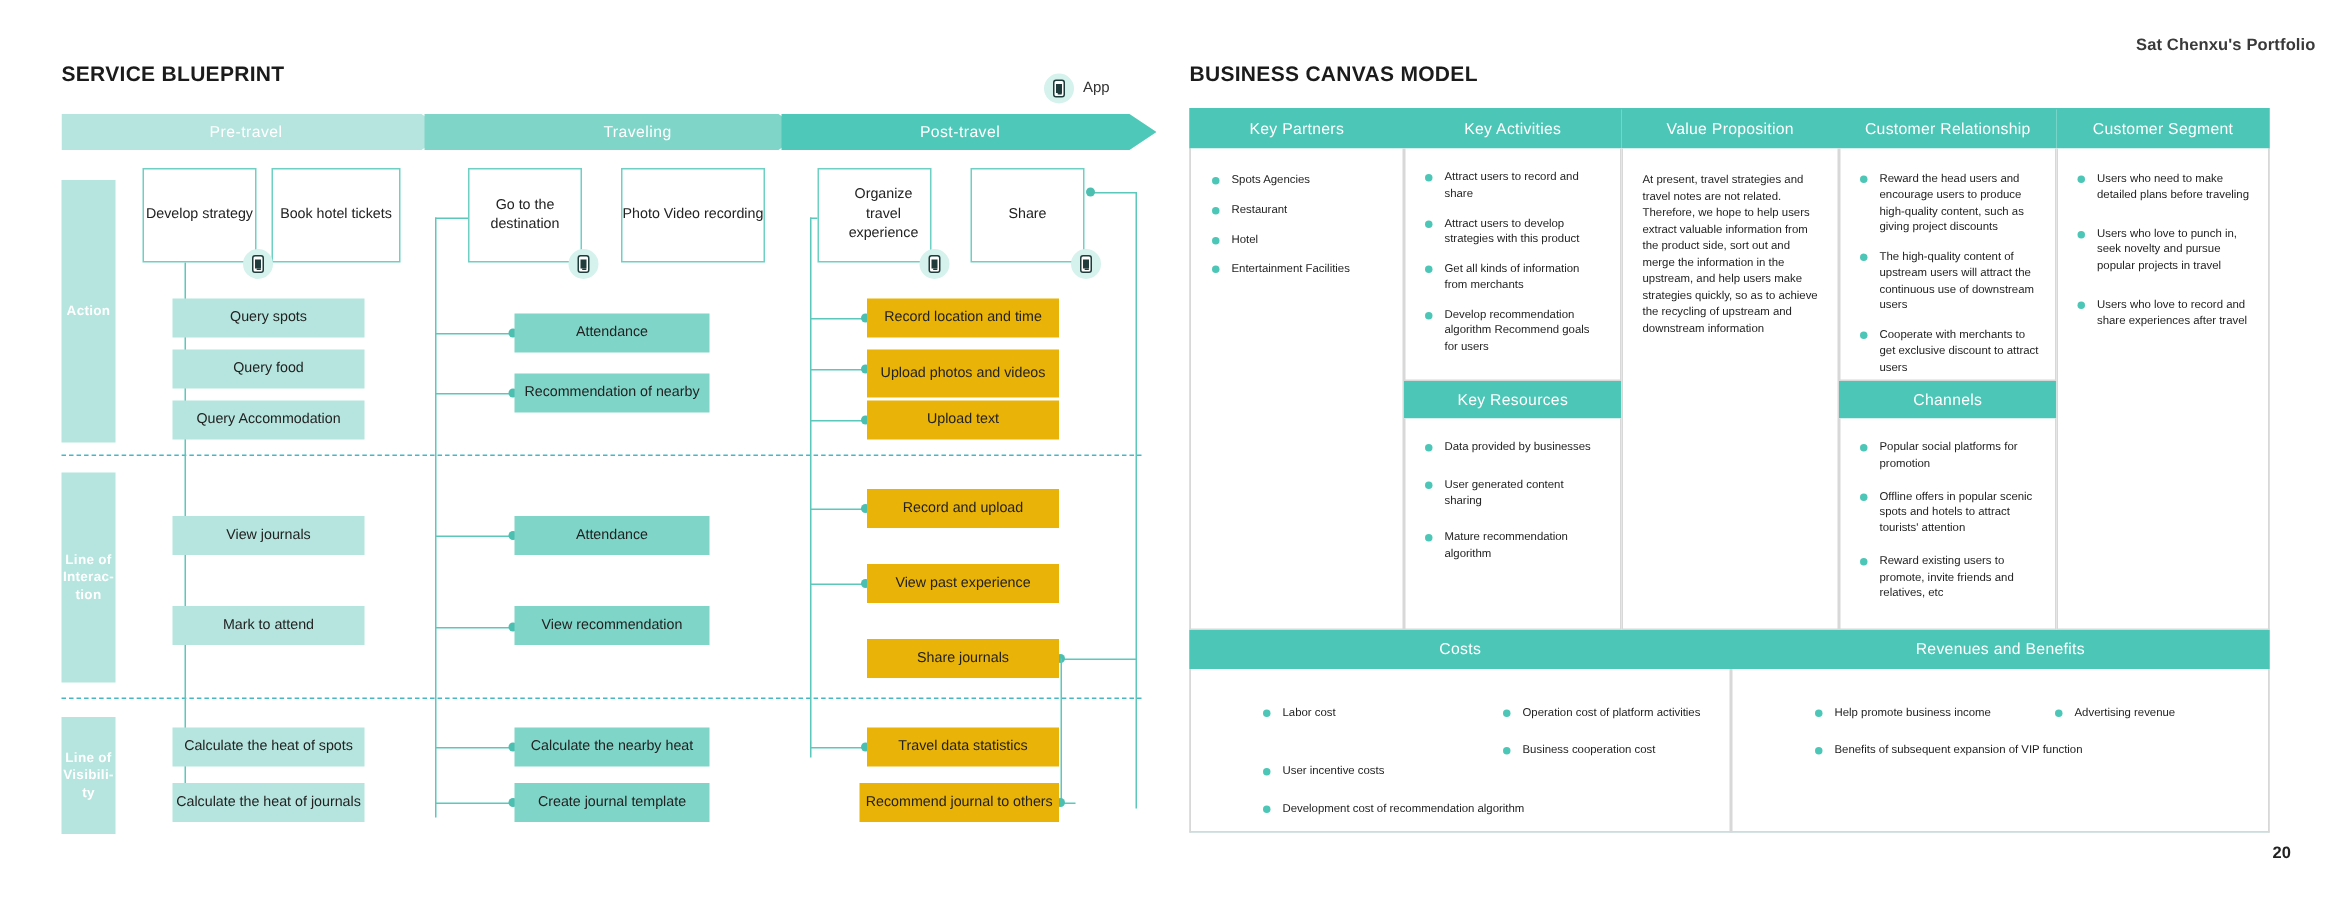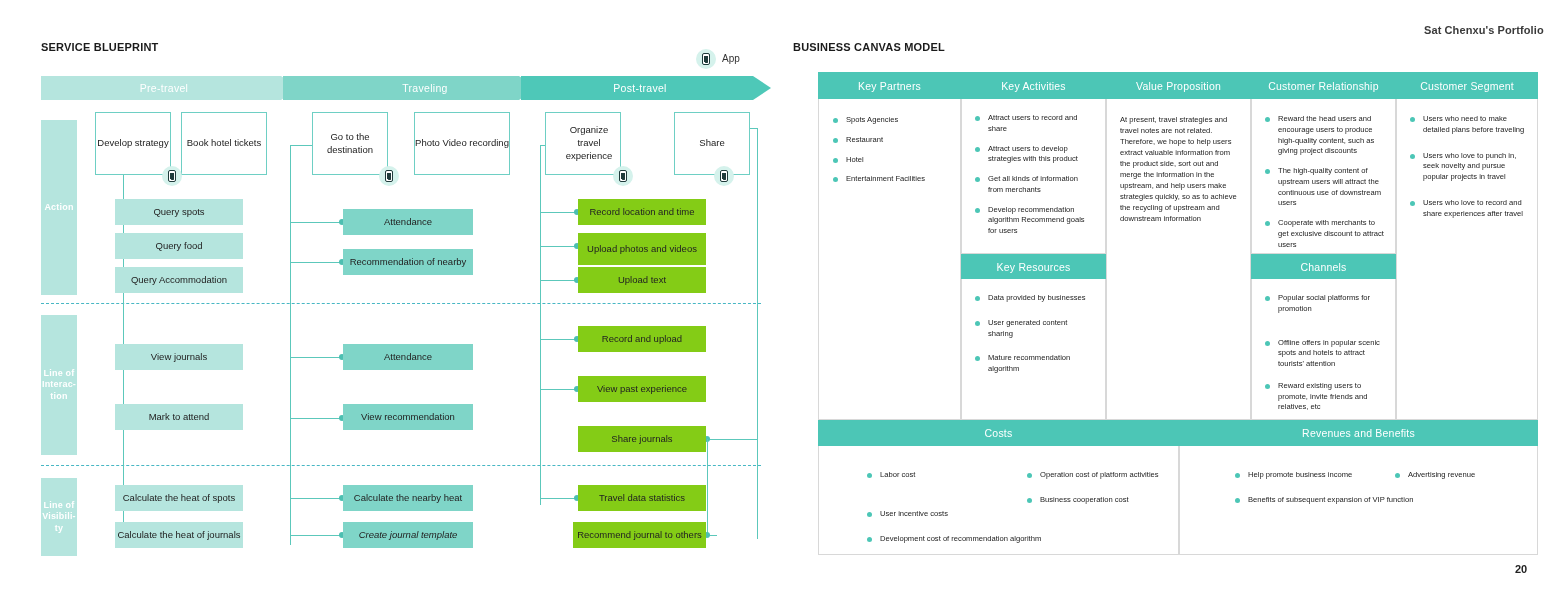--- a/index.html
+++ b/index.html
@@ -7,21 +7,21 @@
     width: 1553px; height: 600px;
     background: #ffffff;
     font-family: "Liberation Sans", sans-serif;
     overflow: hidden;
   }
   .page { position: relative; width: 1553px; height: 600px; }
 
   
   .abs { position: absolute; }
   .sec-title {
-    font-size: 11px; font-weight: bold; color: #1b1b1b;
+    font-size: 14px; font-weight: bold; color: #1b1b1b;
     letter-spacing: .2px;
   }
   .portfolio {
     font-size: 11px; font-weight: bold; color: #3a3a3a;
     letter-spacing: .1px;
   }
   .pagenum { font-size: 11px; font-weight: bold; color: #222; }
 
   
   .chev {
@@ -43,21 +43,21 @@
     display: flex; align-items: center; justify-content: center;
     text-align: center; font-size: 9.5px; color: #222; line-height: 1.35;
   }
   .fbox {
     position: absolute; display: flex; align-items: center;
     justify-content: center; text-align: center;
     font-size: 9.5px; color: #222; line-height: 1.3;
   }
   .t-light { background: #b5e5de; }
   .t-mid   { background: #7fd5c8; }
-  .t-dark  { background: #84cc16; }
+  .t-dark  { background: #eab308; }
 
   .vline { position: absolute; background: #5cc8bb; width: 1.2px; }
   .hline { position: absolute; background: #5cc8bb; height: 1.2px; }
   .dot {
     position: absolute; width: 6px; height: 6px; border-radius: 50%;
     background: #4cbfb1;
   }
   .dash {
     position: absolute; height: 0; border-top: 1.4px dashed #47b7c4;
   }
@@ -75,21 +75,21 @@
     content: ""; position: absolute; left: 1px; right: 1px; top: 1.5px;
     height: 6px; background: #1f3b3b;
   }
   .appicon .phone::after {
     content: ""; position: absolute; left: 2.4px; bottom: 1px;
     width: 3px; height: 1.4px; background: #1f3b3b; border-radius: 1px;
   }
   .legend-label { position: absolute; font-size: 10px; color: #333; }
 
   
-  .bmc { position: absolute; left: 818px; top: 72px; width: 720px; height: 483px; padding-left: 40px; }
+  .bmc { position: absolute; left: 793px; top: 72px; width: 720px; height: 483px; padding-left: 40px; }
   .bmc-hdr {
     position: absolute; background: #4cc6b6; color: #fff;
     font-size: 10.5px; display: flex; align-items: center;
     justify-content: center; text-align: center; letter-spacing: .2px;
   }
   .bmc-cell {
     position: absolute; background: #fff;
     border-left: 1px solid #d8d8d8; border-right: 1px solid #d8d8d8;
     border-bottom: 1px solid #d8d8d8;
   }
@@ -201,21 +201,21 @@
   <div class="dot" style="left:704px;top:436px;"></div>
   <div class="vline" style="left:707px;top:439px;height:96px;"></div>
   <div class="hline" style="left:707px;top:535px;width:10px;"></div>
   <div class="dot" style="left:704px;top:532px;"></div>
 
   <div class="wbox" style="left:95px;top:112px;width:76px;height:63px;">Develop strategy</div>
   <div class="wbox" style="left:181px;top:112px;width:86px;height:63px;">Book hotel tickets</div>
   <div class="wbox" style="left:312px;top:112px;width:76px;height:63px;">Go to the destination</div>
   <div class="wbox" style="left:414px;top:112px;width:96px;height:63px;">Photo Video recording</div>
   <div class="wbox" style="left:545px;top:112px;width:76px;height:63px;padding-left:12px;">Organize travel experience</div>
-  <div class="wbox" style="left:674px;top:112px;width:76px;height:63px;">Share</div>
+  <div class="wbox" style="left:647px;top:112px;width:76px;height:63px;">Share</div>
 
   <div class="appicon" style="left:162px;top:166px;">
       <div class="phone"></div>
     </div>
   <div class="appicon" style="left:379px;top:166px;">
       <div class="phone"></div>
     </div>
   <div class="appicon" style="left:613px;top:166px;">
       <div class="phone"></div>
     </div>
@@ -241,21 +241,21 @@
   <div class="fbox t-mid" style="left:343px;top:404px;width:130px;height:26px;">View recommendation</div>
 
   <div class="fbox t-dark" style="left:578px;top:326px;width:128px;height:26px;">Record and upload</div>
   <div class="fbox t-dark" style="left:578px;top:376px;width:128px;height:26px;">View past experience</div>
   <div class="fbox t-dark" style="left:578px;top:426px;width:128px;height:26px;">Share journals</div>
 
   <div class="fbox t-light" style="left:115px;top:485px;width:128px;height:26px;">Calculate the heat of spots</div>
   <div class="fbox t-light" style="left:115px;top:522px;width:128px;height:26px;">Calculate the heat of journals</div>
 
   <div class="fbox t-mid" style="left:343px;top:485px;width:130px;height:26px;">Calculate the nearby heat</div>
-  <div class="fbox t-mid" style="left:343px;top:522px;width:130px;height:26px;font-style:italic;">Create journal template</div>
+  <div class="fbox t-mid" style="left:343px;top:522px;width:130px;height:26px;">Create journal template</div>
 
   <div class="fbox t-dark" style="left:578px;top:485px;width:128px;height:26px;">Travel data statistics</div>
   <div class="fbox t-dark" style="left:573px;top:522px;width:133px;height:26px;">Recommend journal to others</div>
 
   <div class="abs sec-title" style="left:793px;top:41px;">BUSINESS CANVAS MODEL</div>
 
   <div class="bmc">
     <div class="bmc-outer"></div>
 
     <div class="bmc-hdr" style="left:0;top:0;width:143px;height:27px;">Key Partners</div>
@@ -299,21 +299,21 @@
       <ul class="blist">
         <li>Reward the head users and encourage users to produce high-quality content, such as giving project discounts</li>
         <li>The high-quality content of upstream users will attract the continuous use of downstream users</li>
         <li>Cooperate with merchants to get exclusive discount to attract users</li>
       </ul>
     </div>
 
     <div class="bmc-hdr" style="left:433px;top:182px;width:145px;height:25px;">Channels</div>
     <div class="bmc-cell" style="left:433px;top:207px;width:145px;height:141px;padding:14px 11px 8px 13px;">
       <ul class="blist">
-        <li style="margin-bottom:23px;">Popular social platforms for promotion</li>
+        <li style="margin-bottom:11px;">Popular social platforms for promotion</li>
         <li style="margin-bottom:11px;">Offline offers in popular scenic spots and hotels to attract tourists' attention</li>
         <li>Reward existing users to promote, invite friends and relatives, etc</li>
       </ul>
     </div>
 
     <div class="bmc-cell" style="left:578px;top:27px;width:142px;height:321px;padding:15px 11px 8px 13px;">
       <ul class="blist">
         <li style="margin-bottom:15px;">Users who need to make detailed plans before traveling</li>
         <li style="margin-bottom:15px;">Users who love to punch in, seek novelty and pursue popular projects in travel</li>
         <li>Users who love to record and share experiences after travel</li>

